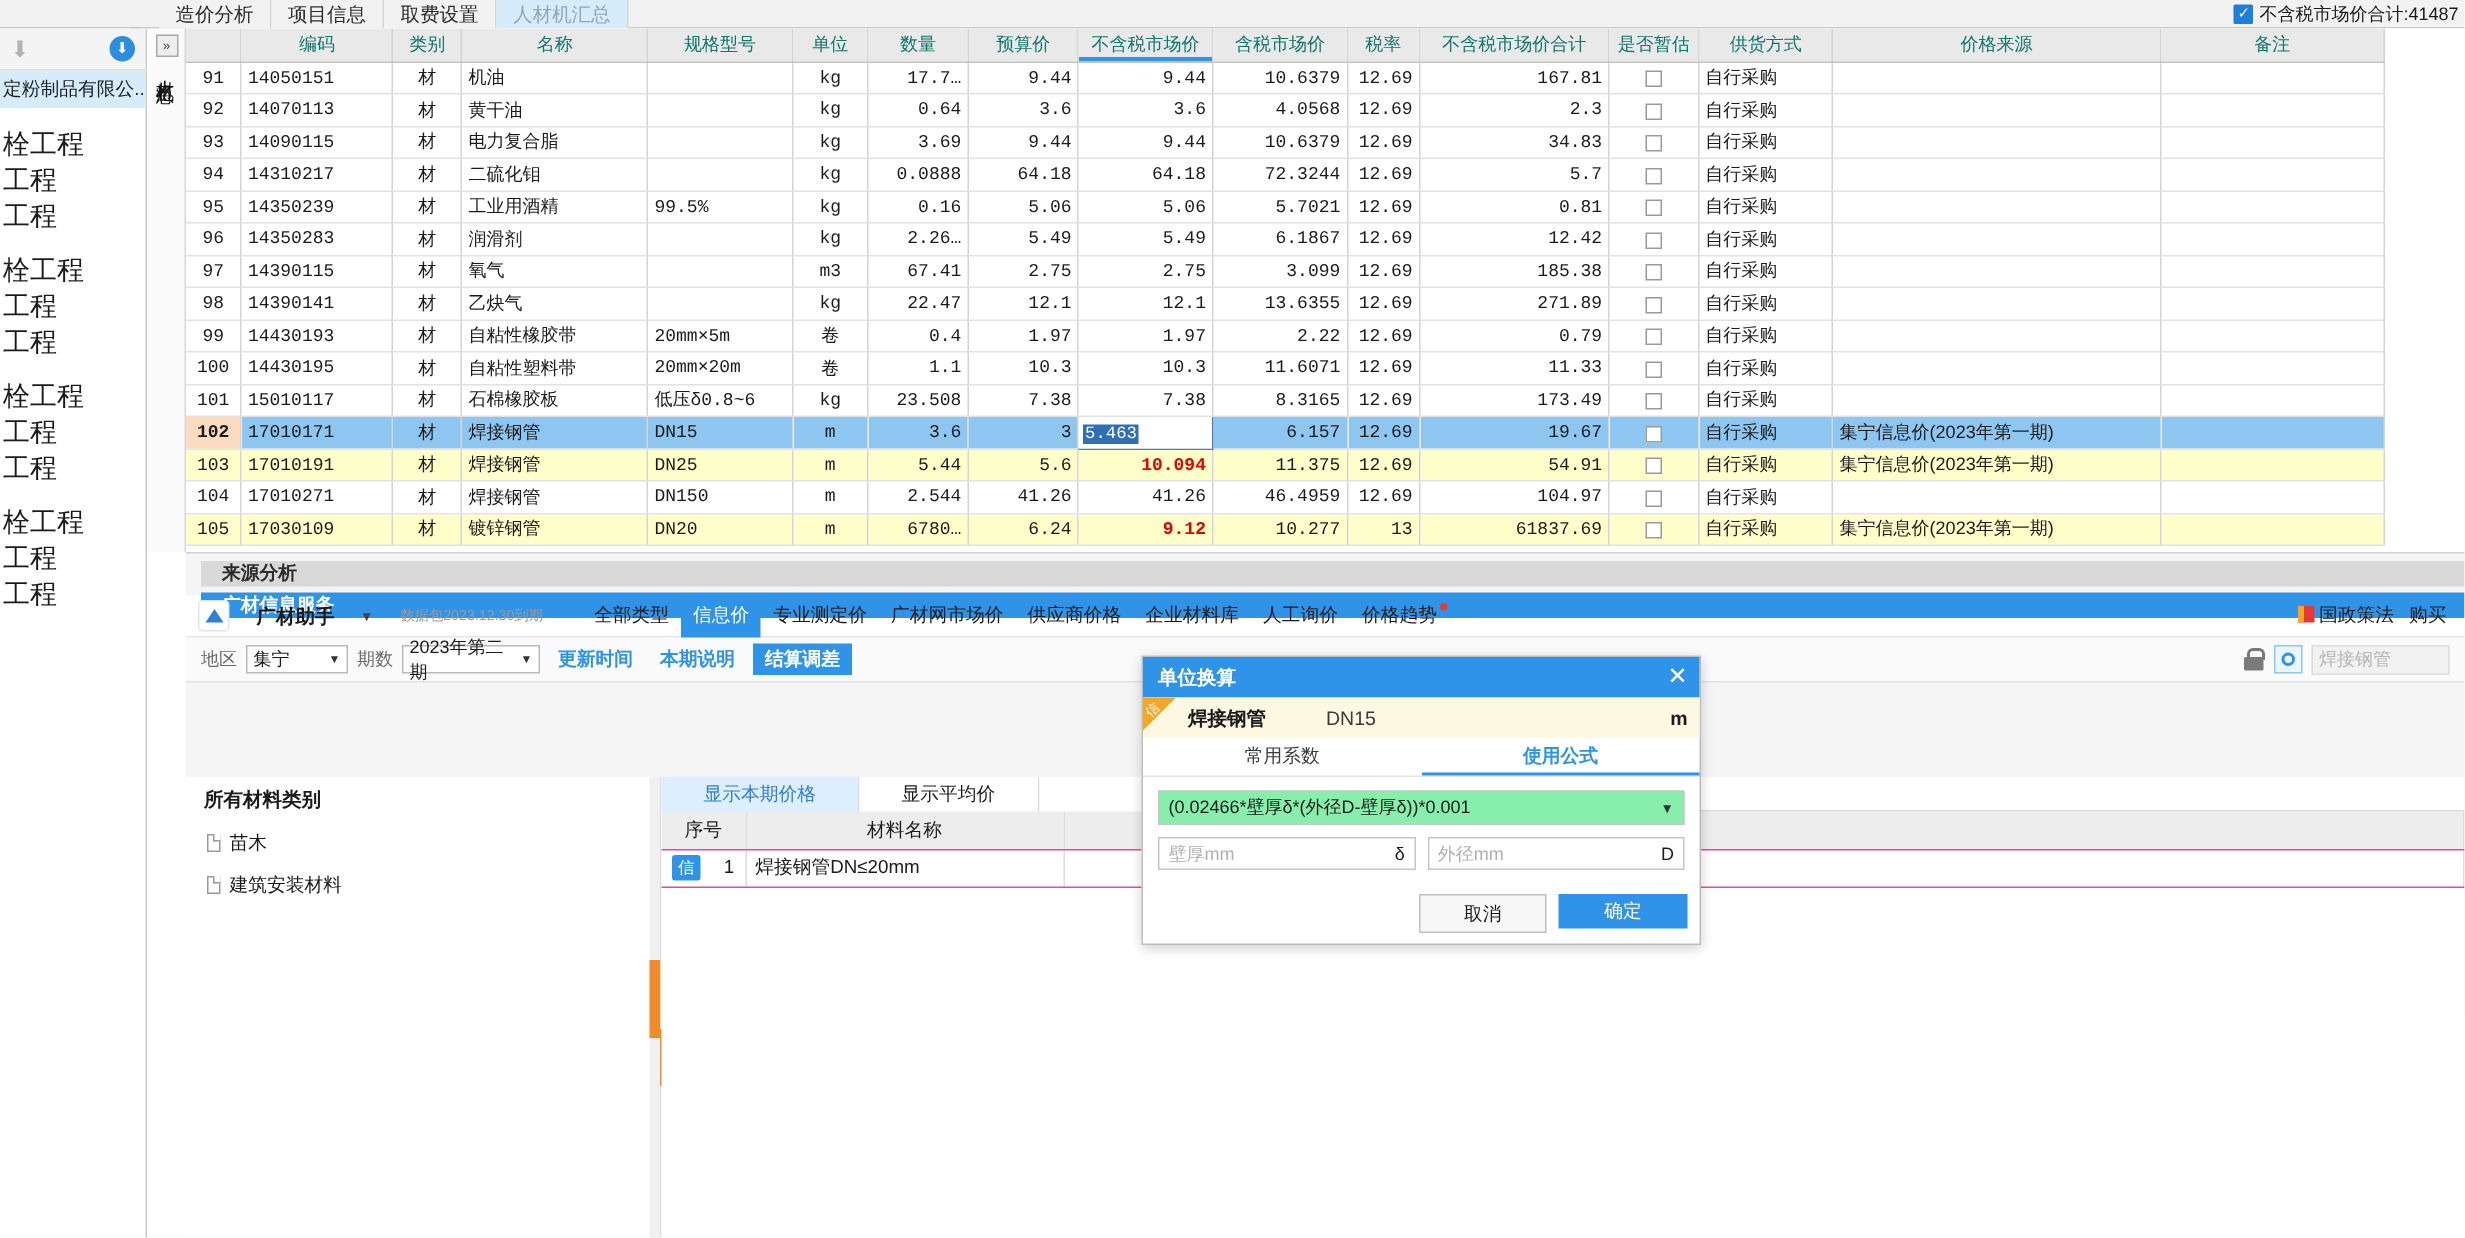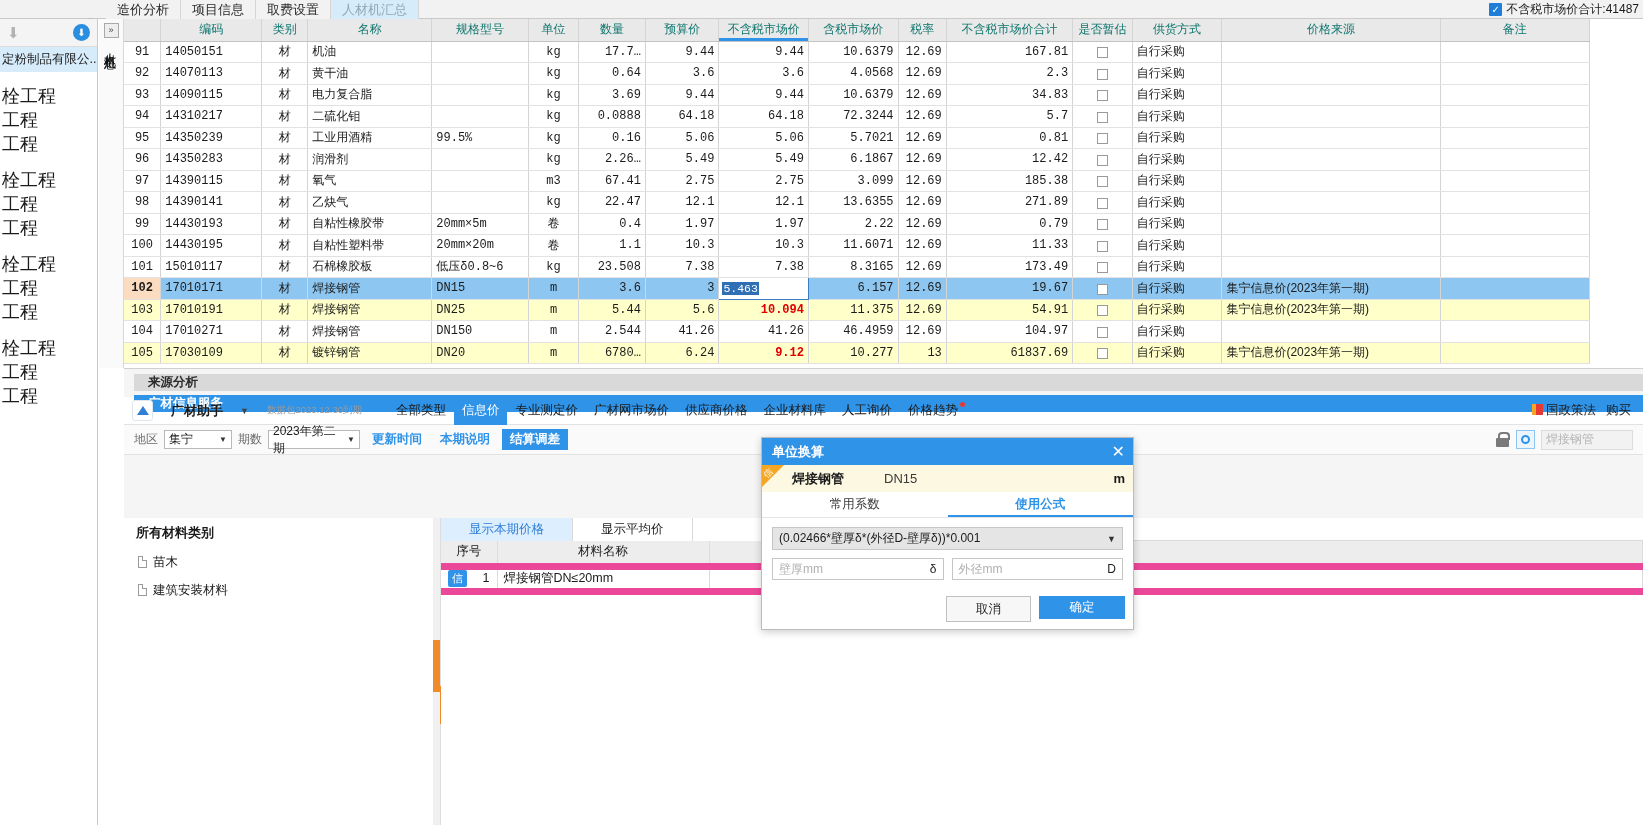--- a/index.html
+++ b/index.html
@@ -159,21 +159,21 @@
 
   .mat-pane { flex:1; background:#fff; position:relative; }
   .mat-tabs { height:23px; display:flex; border-bottom:1px solid #d9d9d9; }
   .mat-tab { min-width:84px; padding:0 28px; height:23px; display:flex; align-items:center;
              justify-content:center; font-size:12.5px; border-right:1px solid #d9d9d9;
              color:#1b1b1b; background:#fff; }
   .mat-tab.active { background:#ddeeff; color:#2f7fd6; }
   .mat-tab.blank { min-width:110px; }
   table.mat { border-collapse:collapse; table-layout:fixed; width:100%; }
   table.mat th, table.mat td { height:25px; border-right:1px solid #dcdcdc;
-             border-bottom:7px solid #ec4899; font-size:12.5px; font-weight:normal;
+             border-bottom:1px solid #ec4899; font-size:12.5px; font-weight:normal;
              padding:0 6px; white-space:nowrap; overflow:hidden; }
   table.mat thead th { background:#ededed; text-align:center; color:#1b1b1b; }
   .badge-xin { display:inline-block; background:#2f93e8; color:#fff; font-size:11px;
              padding:1px 4px; border-radius:2px; }
 
   
   .modal { position:absolute; left:761px; top:437px; width:373px; height:193px;
            background:#fff; border:1px solid #bcbcbc; box-shadow:0 2px 8px rgba(0,0,0,.2);
            z-index:60; }
   .m-head { height:27px; background:#2f93e8; display:flex; align-items:center;
@@ -187,21 +187,21 @@
   .m-corner span { position:absolute; left:2px; top:-20px; color:#fff; font-size:9px;
            transform:rotate(-45deg); }
   .m-mat .nm { font-size:13px; font-weight:bold; color:#1b1b1b; }
   .m-mat .spec { font-size:13px; color:#3a3a3a; margin-left:40px; }
   .m-mat .unit { margin-left:auto; margin-right:8px; font-size:13px; font-weight:bold; }
   .m-tabs { height:26px; display:flex; border-bottom:1px solid #e4e4e4; }
   .m-tab { flex:1; display:flex; align-items:center; justify-content:center;
            font-size:12.5px; color:#3a3a3a; }
   .m-tab.active { color:#2f93e8; font-weight:bold; box-shadow: inset 0 -2px 0 #2f93e8; }
   .m-body { padding:9px 10px 0; }
-  .m-formula { height:23px; border:1px solid #c6c6c6; background:#e5e5e5; display:flex;
+  .m-formula { height:23px; border:1px solid #c6c6c6; background:#86efac; display:flex;
            align-items:center; justify-content:space-between; padding:0 6px;
            font-size:12px; color:#1b1b1b; }
   .m-formula .cd { font-size:9px; color:#333; }
   .m-inputs { display:flex; gap:8px; margin-top:8px; }
   .m-input { flex:1; height:22px; border:1px solid #c6c6c6; background:#fff; display:flex;
            align-items:center; justify-content:space-between; padding:0 6px; font-size:12px;
            color:#b0b0b0; }
   .m-input b { color:#1b1b1b; font-weight:normal; }
   .m-foot { position:absolute; right:8px; bottom:7px; display:flex; gap:8px; }
   .btn-cancel { width:85px; height:26px; border:1px solid #c0c0c0; background:#f7f7f7;

